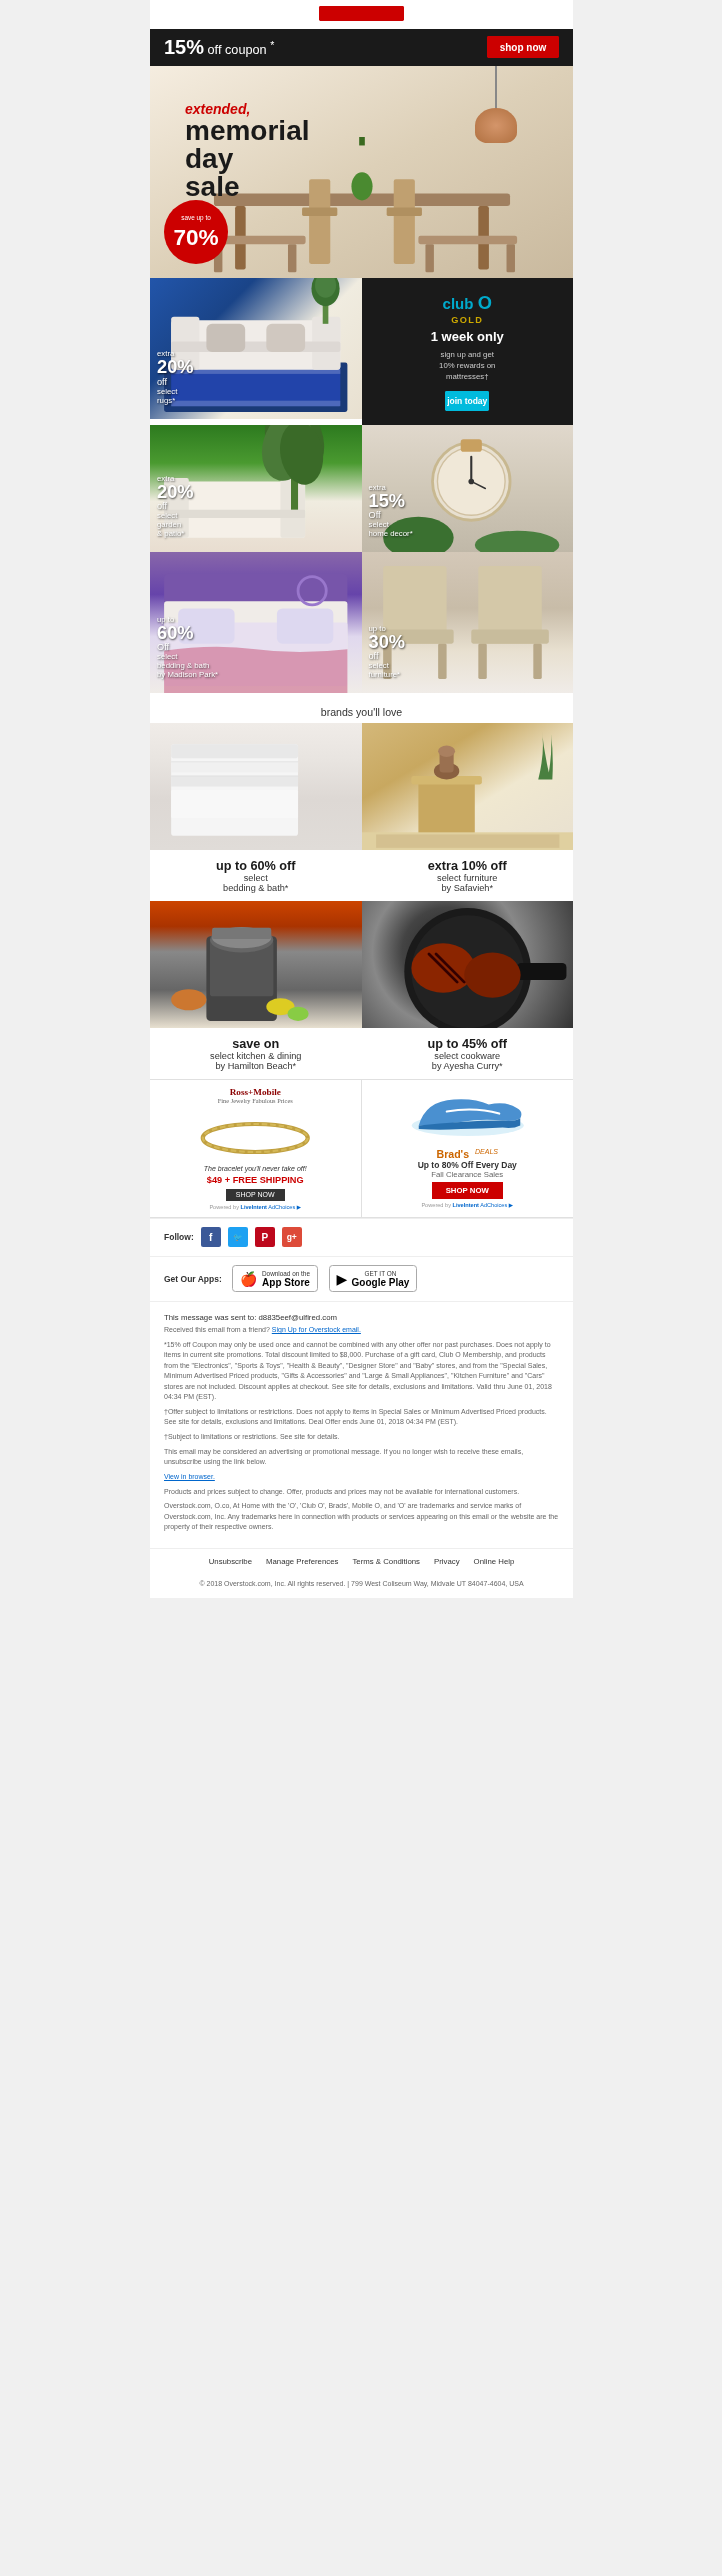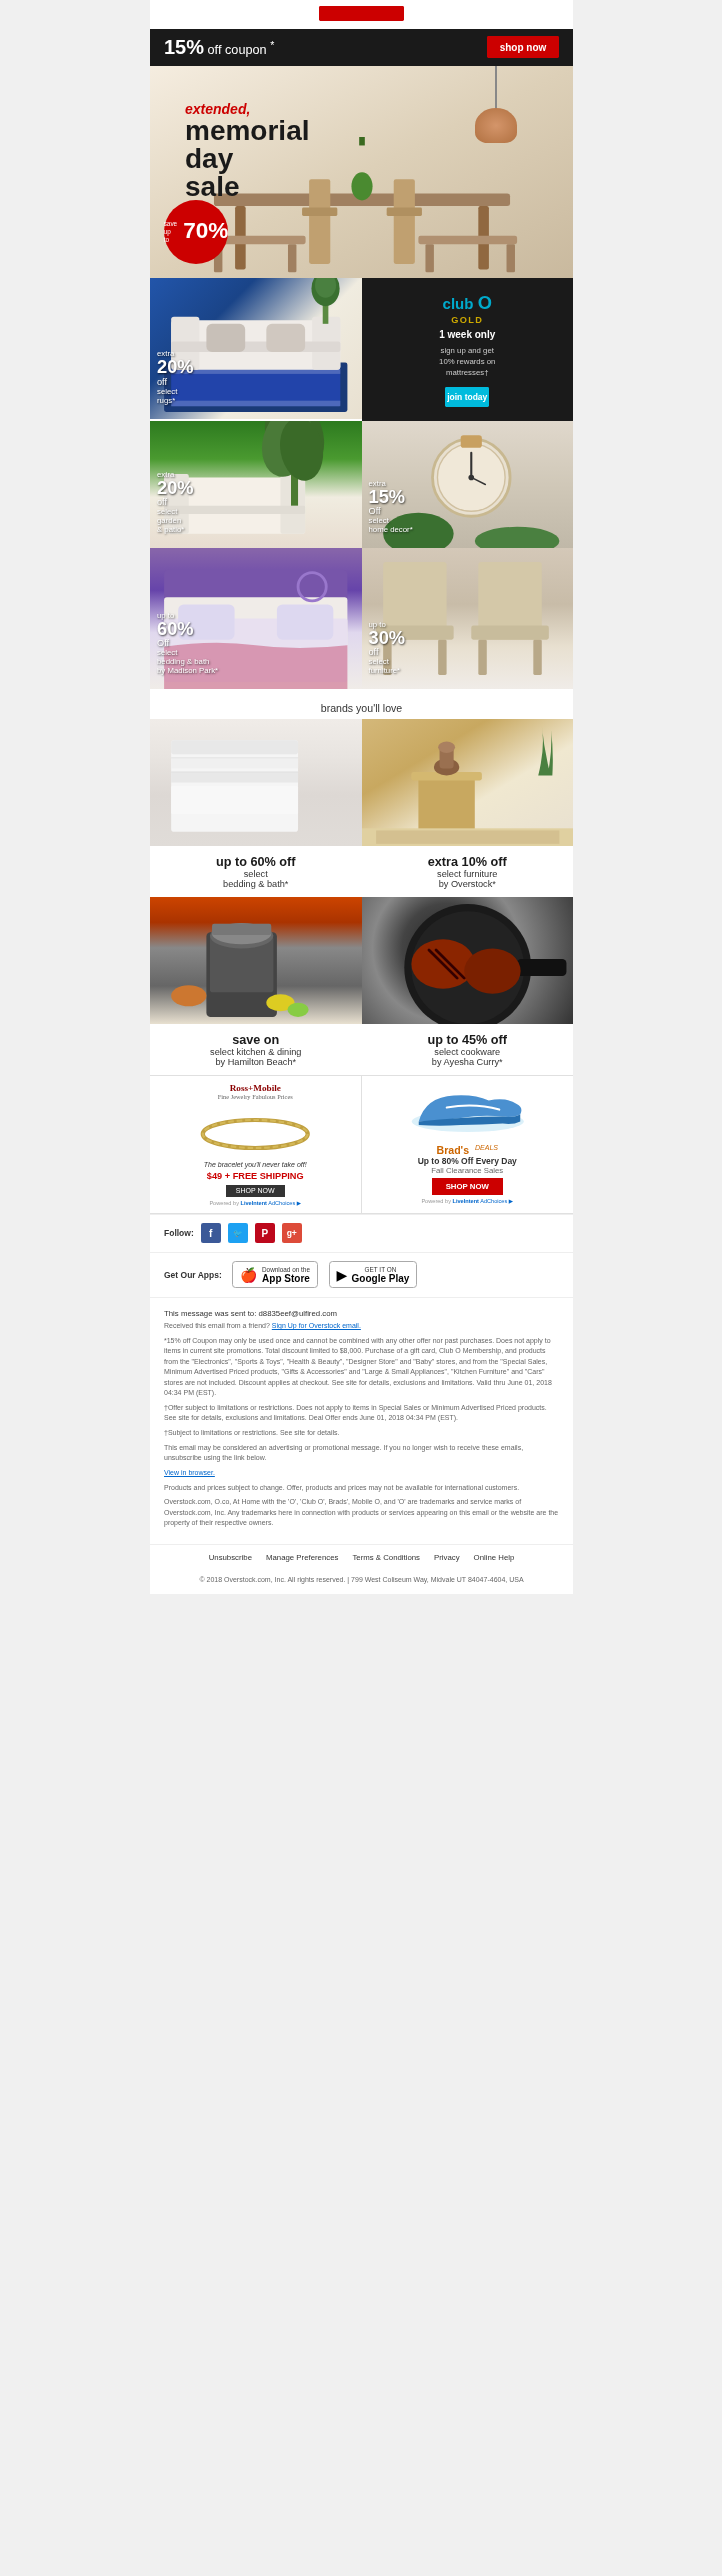--- a/index.html
+++ b/index.html
@@ -114,20 +114,21 @@
     }
     .hero-save-badge {
       position: absolute;
       left: 14px;
       bottom: 14px;
       background: #cc0000;
       border-radius: 50%;
       width: 64px;
       height: 64px;
       display: flex;
+      flex-direction: column;
       align-items: center;
       justify-content: center;
       color: #fff;
       z-index: 3;
       gap: 6px;
     }
     .badge-save-up-to {
       font-size: 6.4px;
       line-height: 1.2;
     }
@@ -181,21 +182,21 @@
     }
     .club-o-gold {
       color: #cca800;
       font-size: 9.2px;
       font-weight: bold;
       letter-spacing: 1.4px;
       margin-bottom: 4.2px;
     }
     .club-o-week {
       color: #fff;
-      font-size: 10px;
+      font-size: 13px;
       margin-bottom: 5.6px;
       font-weight: bold;
     }
     .club-o-desc {
       color: #ccc;
       font-size: 7.8px;
       margin-bottom: 8.5px;
       line-height: 1.4;
     }
     .join-btn {
@@ -800,21 +801,21 @@
             <rect x="0" y="155" width="300" height="25" fill="#e0d0a0"></rect>
             <rect x="20" y="158" width="260" height="19" fill="#d4c090"></rect>
 
             <path d="M250,80 Q260,40 255,10 Q258,40 265,70 Q270,40 268,15 Q272,45 270,80" fill="#4a8040"></path>
           </svg>
         </div>
       </div>
       <div class="brand-text-area">
         <div class="brand-offer">extra 10% off</div>
         <div class="brand-select">select furniture</div>
-        <div class="brand-name">by Overstock*</div>
+        <div class="brand-name">by Safavieh*</div>
       </div>
     </div>
   </div>
 
   <div class="brands-grid">
     <div class="brand-cell">
       <div class="brand-img-area">
         <div class="img-hamilton cell-img-placeholder" style="height:127px;">
           <svg width="100%" height="127" viewBox="0 0 300 180">
 

